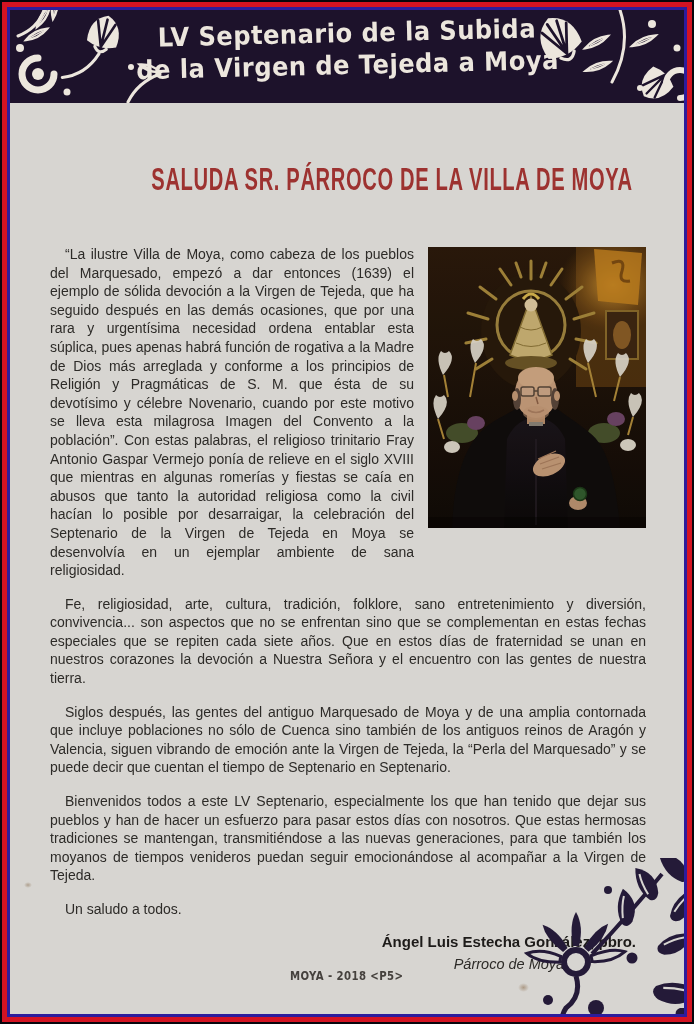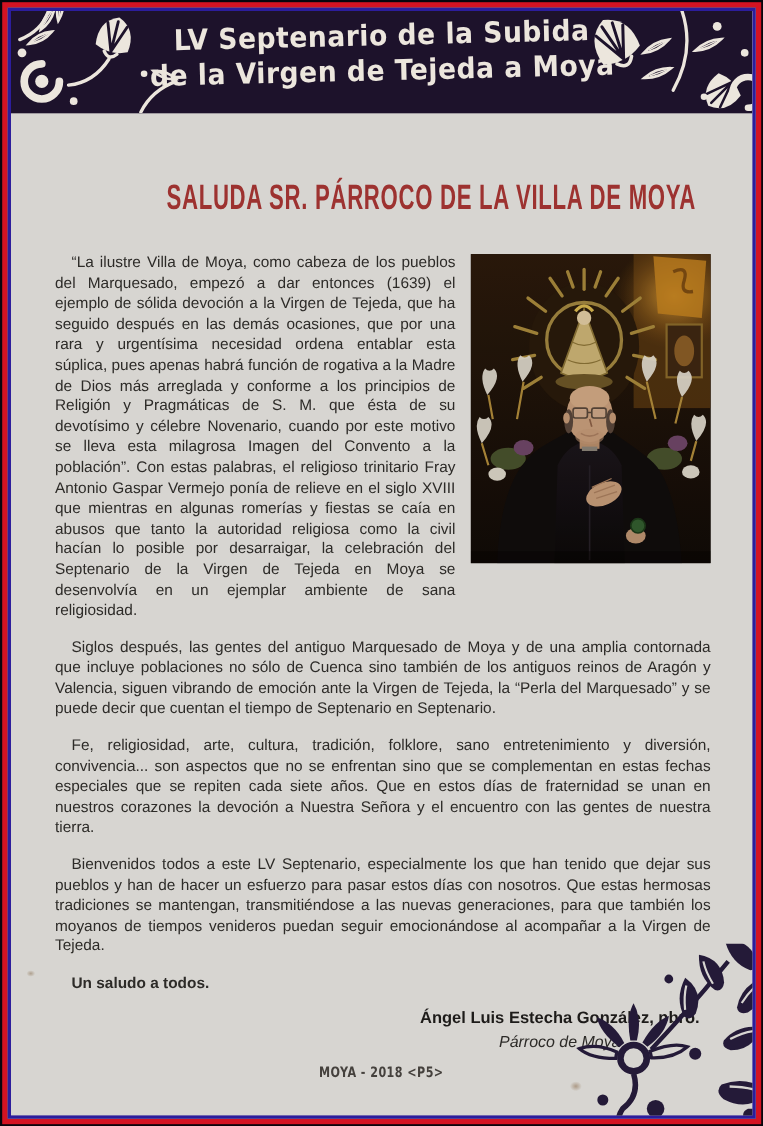--- a/index.html
+++ b/index.html
@@ -39,31 +39,31 @@
     margin-top:58px; text-align:center; white-space:nowrap;
     color:#9d3230;
   }
   .section-title .condense {
     display:inline-block; transform:scaleX(.63); transform-origin:center;
     font-size:32px; font-weight:600; letter-spacing:1px;
     font-family:"Liberation Sans", sans-serif;
   }
   
   .content {
-    margin:31px 38px 0 40px;
+    margin:47px 38px 0 40px;
     font-size:14px; line-height:18.6px; color:#2d2b28;
   }
   .photo {
     float:right; width:218px; height:281px;
     margin:2px 0 20px 14px;
     background:#15100b;
   }
   .photo svg { display:block; }
   p.para { margin:0 0 15px 0; text-align:justify; text-indent:15px; }
-  p.para.last { margin-bottom:10px;font-weight:bold; }
+  p.para.last { margin-bottom:10px; }
   
   .sig-row { text-align:right; padding-right:10px; margin-top:14px; }
   .sig-inner { display:inline-block; text-align:center; }
   .sig-name { font-weight:bold; font-size:15px; color:#1d1b19; }
   .sig-role { font-style:italic; font-size:14.5px; color:#2d2b28; margin-top:4px; }
   
   .footer {
     position:absolute; bottom:30px; left:0; width:100%; text-align:center;
     color:#45413d;
   }
@@ -257,22 +257,22 @@
         <ellipse cx="121" cy="218" rx="17" ry="10" fill="#c79d7b" transform="rotate(-24 121 218)"></ellipse>
         <path d="M110,212 l18,-8 M112,217 l19,-7 M114,222 l19,-6" stroke="#a87e5f" stroke-width="1.2" fill="none"></path>
         <ellipse cx="150" cy="256" rx="9" ry="7" fill="#bd9573"></ellipse>
         <circle cx="152" cy="247" r="6.5" fill="#2e5c2e" stroke="#183818" stroke-width="1.5"></circle>
         <rect x="0" y="270" width="218" height="11" fill="rgba(0,0,0,.45)"></rect>
         <rect width="218" height="281" fill="#3a2410" opacity=".1"></rect>
       </svg>
     </div>
 
     <p class="para">“La ilustre Villa de Moya, como cabeza de los pueblos del Marquesado, empezó a dar entonces (1639) el ejemplo de sólida devoción a la Virgen de Tejeda, que ha seguido después en las demás ocasiones, que por una rara y urgentísima necesidad ordena entablar esta súplica, pues apenas habrá función de rogativa a la Madre de Dios más arreglada y conforme a los principios de Religión y Pragmáticas de S. M. que ésta de su devotísimo y célebre Novenario, cuando por este motivo se lleva esta milagrosa Imagen del Convento a la población”. Con estas palabras, el religioso trinitario Fray Antonio Gaspar Vermejo ponía de relieve en el siglo XVIII que mientras en algunas romerías y fiestas se caía en abusos que tanto la autoridad religiosa como la civil hacían lo posible por desarraigar, la celebración del Septenario de la Virgen de Tejeda en Moya se desenvolvía en un ejemplar ambiente de sana religiosidad.</p>
+    <p class="para">Fe, religiosidad, arte, cultura, tradición, folklore, sano entretenimiento y diversión, convivencia... son aspectos que no se enfrentan sino que se complementan en estas fechas especiales que se repiten cada siete años. Que en estos días de fraternidad se unan en nuestros corazones la devoción a Nuestra Señora y el encuentro con las gentes de nuestra tierra.</p>
     <p class="para">Siglos después, las gentes del antiguo Marquesado de Moya y de una amplia contornada que incluye poblaciones no sólo de Cuenca sino también de los antiguos reinos de Aragón y Valencia, siguen vibrando de emoción ante la Virgen de Tejeda, la “Perla del Marquesado” y se puede decir que cuentan el tiempo de Septenario en Septenario.</p>
-    <p class="para">Fe, religiosidad, arte, cultura, tradición, folklore, sano entretenimiento y diversión, convivencia... son aspectos que no se enfrentan sino que se complementan en estas fechas especiales que se repiten cada siete años. Que en estos días de fraternidad se unan en nuestros corazones la devoción a Nuestra Señora y el encuentro con las gentes de nuestra tierra.</p>
     <p class="para">Bienvenidos todos a este LV Septenario, especialmente los que han tenido que dejar sus pueblos y han de hacer un esfuerzo para pasar estos días con nosotros. Que estas hermosas tradiciones se mantengan, transmitiéndose a las nuevas generaciones, para que también los moyanos de tiempos venideros puedan seguir emocionándose al acompañar a la Virgen de Tejeda.</p>
     <p class="para last">Un saludo a todos.</p>
 
     <div class="sig-row">
       <span class="sig-inner">
         <span class="sig-name" style="display:block;">Ángel Luis Estecha González, pbro.</span>
         <span class="sig-role" style="display:block;">Párroco de Moya</span>
       </span>
     </div>
   </div>

